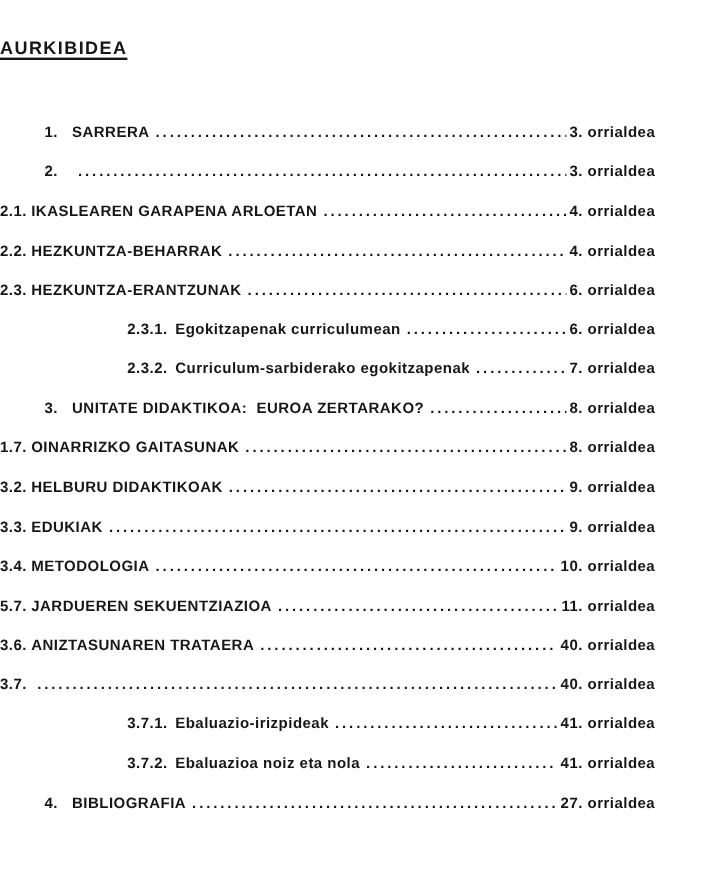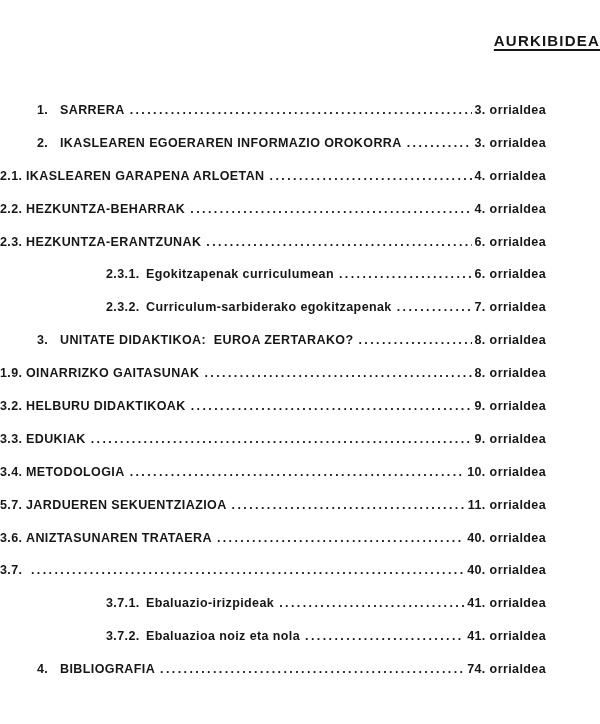--- a/index.html
+++ b/index.html
@@ -9,21 +9,21 @@
   body {
     width: 600px;
     height: 724px;
     background: #ffffff;
     overflow: hidden;
     font-family: "Liberation Sans", sans-serif;
     color: #161616;
   }
   .doc-title-wrap {
     padding-top: 32px;
-    text-align: right;
+    text-align: left;
   }
   .doc-title {
     font-size: 15px;
     font-weight: bold;
     letter-spacing: 1.2px;
     text-decoration: underline;
     text-decoration-thickness: 2px;
     text-underline-offset: 3px;
   }
   .toc {
@@ -76,21 +76,20 @@
 
 <div class="toc" id="toc">
     <div class="toc-row level-1">
     <span class="toc-num">1.</span>
     <span class="toc-title">SARRERA</span>
     <span class="toc-leader"></span>
     <span class="toc-page">3. orrialdea</span>
   </div>
     <div class="toc-row level-1">
     <span class="toc-num">2.</span>
-    <span class="toc-title">IKASLEAREN EGOERAREN INFORMAZIO OROKORRA</span>
     <span class="toc-leader"></span>
     <span class="toc-page">3. orrialdea</span>
   </div>
     <div class="toc-row level-2">
     <span class="toc-num">2.1.</span>
     <span class="toc-title">IKASLEAREN GARAPENA ARLOETAN</span>
     <span class="toc-leader"></span>
     <span class="toc-page">4. orrialdea</span>
   </div>
     <div class="toc-row level-2">
@@ -117,21 +116,21 @@
     <span class="toc-leader"></span>
     <span class="toc-page">7. orrialdea</span>
   </div>
     <div class="toc-row level-1">
     <span class="toc-num">3.</span>
     <span class="toc-title">UNITATE DIDAKTIKOA:  EUROA ZERTARAKO?</span>
     <span class="toc-leader"></span>
     <span class="toc-page">8. orrialdea</span>
   </div>
     <div class="toc-row level-2">
-    <span class="toc-num">1.9.</span>
+    <span class="toc-num">1.7.</span>
     <span class="toc-title">OINARRIZKO GAITASUNAK</span>
     <span class="toc-leader"></span>
     <span class="toc-page">8. orrialdea</span>
   </div>
     <div class="toc-row level-2">
     <span class="toc-num">3.2.</span>
     <span class="toc-title">HELBURU DIDAKTIKOAK</span>
     <span class="toc-leader"></span>
     <span class="toc-page">9. orrialdea</span>
   </div>
@@ -173,15 +172,15 @@
     <div class="toc-row level-3">
     <span class="toc-num">3.7.2.</span>
     <span class="toc-title">Ebaluazioa noiz eta nola</span>
     <span class="toc-leader"></span>
     <span class="toc-page">41. orrialdea</span>
   </div>
     <div class="toc-row level-1">
     <span class="toc-num">4.</span>
     <span class="toc-title">BIBLIOGRAFIA</span>
     <span class="toc-leader"></span>
-    <span class="toc-page">74. orrialdea</span>
+    <span class="toc-page">27. orrialdea</span>
   </div>
   </div>
 
 </body></html>

